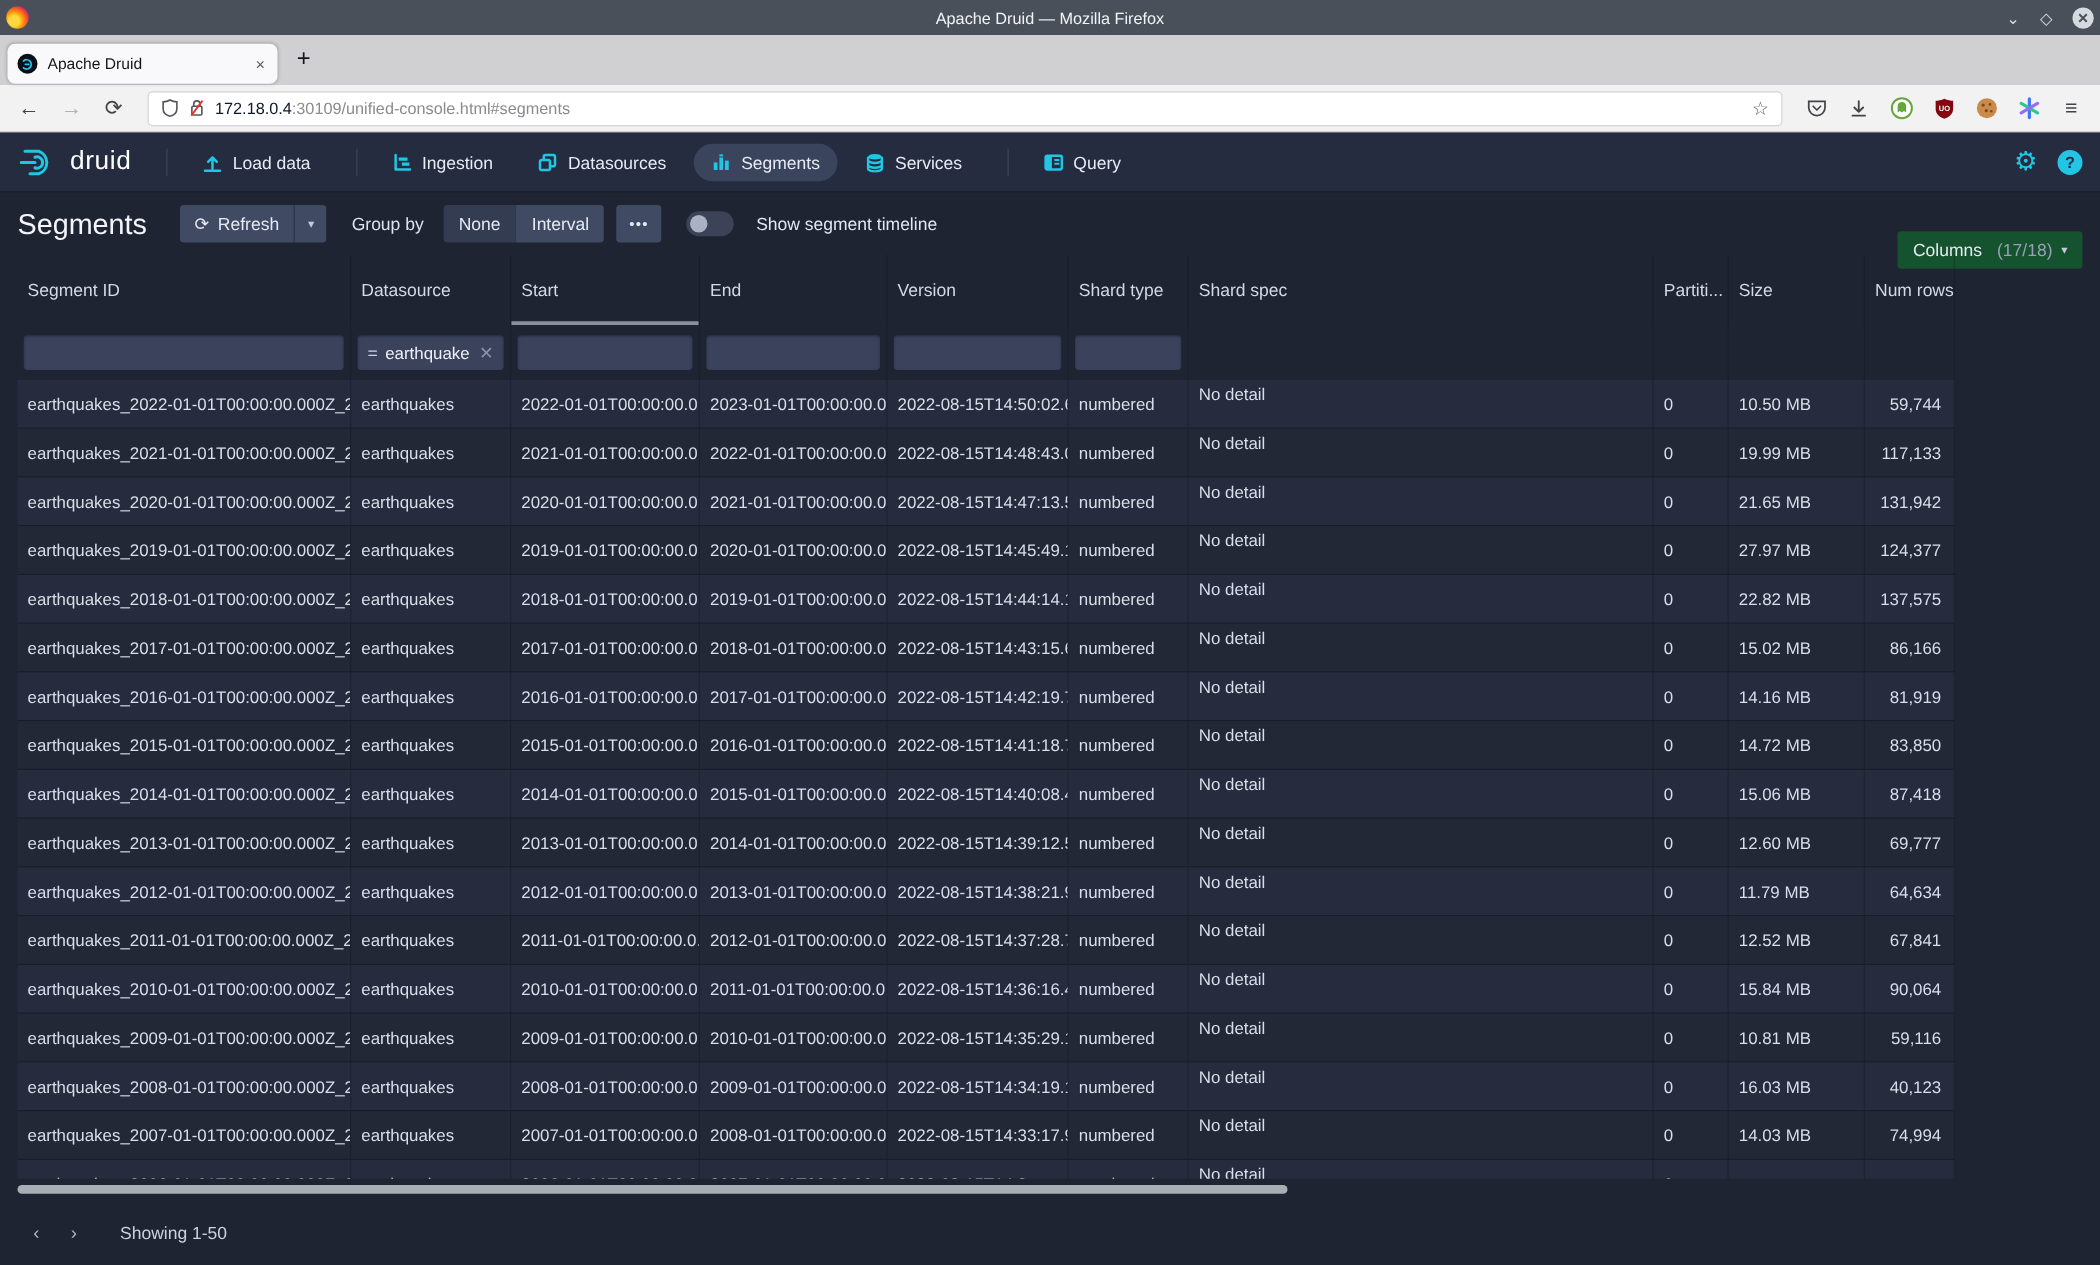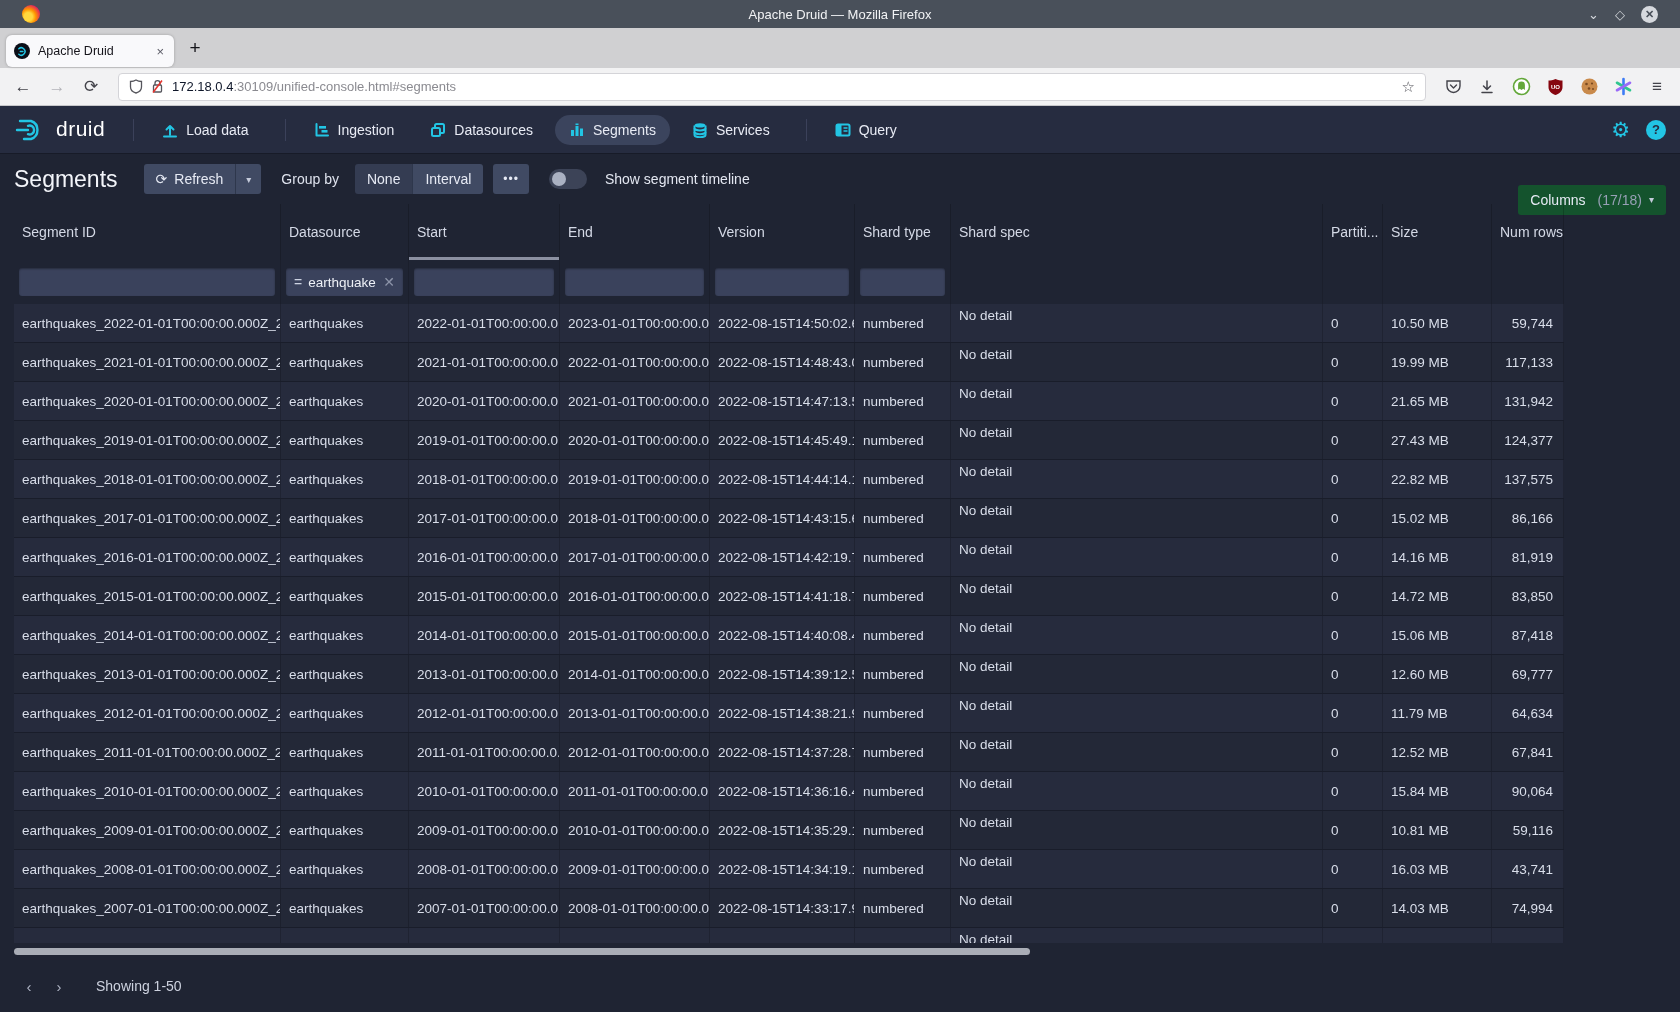--- a/index.html
+++ b/index.html
@@ -1,29 +1,29 @@
 <!DOCTYPE html>
 <html><head>
 <meta charset="utf-8">
 <style>
   * { margin:0; padding:0; box-sizing:border-box; }
   html,body { width:1680px; height:1012px; overflow:hidden; }
   body { font-family:"Liberation Sans", sans-serif; background:#1f2433; }
 
   
-  .titlebar { height:28px; background:#49505a; display:flex; align-items:center; position:relative; padding:0 22px; }
+  .titlebar { height:28px; background:#49505a; display:flex; align-items:center; position:relative; padding:0 5px; }
   .ff-logo { width:18px; height:18px; border-radius:50%;
     background:radial-gradient(circle at 35% 65%, #ffd93e 0 25%, #ff9500 45%, #e3245b 75%, #721f9e 100%); }
   .win-title { position:absolute; left:0; right:0; text-align:center; color:#f2f3f5; font-size:13px; pointer-events:none; }
   .win-controls { margin-left:auto; display:flex; align-items:center; gap:16px; z-index:2; }
   .win-glyph { color:#d6d9de; font-size:13px; line-height:1; cursor:default; }
   .win-close { width:17px; height:17px; border-radius:50%; background:#d6d9de; color:#49505a; display:flex; align-items:center; justify-content:center; font-size:11px; font-weight:bold; }
 
   .tabbar { height:40px; background:#d0d0d2; display:flex; align-items:flex-end; padding:0 0 0 6px; }
-  .tab { height:34px; width:168px; background:#f9f9fb; border-radius:6px 6px 0 0; display:flex; align-items:center; padding:0 8px; box-shadow:0 0 3px rgba(0,0,0,.25); margin-bottom:0; position:relative; top:3px; border-radius:6px; height:32px; margin-bottom:4px; }
+  .tab { height:34px; width:216px; background:#f9f9fb; border-radius:6px 6px 0 0; display:flex; align-items:center; padding:0 8px; box-shadow:0 0 3px rgba(0,0,0,.25); margin-bottom:0; position:relative; top:3px; border-radius:6px; height:32px; margin-bottom:4px; }
   .favicon { width:16px; height:16px; border-radius:50%; background:#0b0e17; display:flex; align-items:center; justify-content:center; flex:none; }
   .tab-title { font-size:12.5px; color:#15141a; margin-left:8px; flex:1; white-space:nowrap; overflow:hidden; }
   .tab-close { color:#5b5b66; font-size:13px; padding:0 2px; }
   .newtab { width:30px; height:30px; display:flex; align-items:center; justify-content:center; font-size:19px; color:#15141a; margin:0 0 5px 6px; }
 
   .toolbar { height:38px; background:#f2f2f3; border-bottom:1px solid #c7c7ca; display:flex; align-items:center; padding:0 8px; gap:4px; }
   .navbtn { width:30px; height:28px; display:flex; align-items:center; justify-content:center; font-size:17px; color:#43434a; border-radius:4px; }
   .navbtn.disabled { color:#b3b3b8; }
   .urlbar { flex:1; height:28px; margin:0 8px; background:#ffffff; border:1px solid #d4d4d8; border-radius:4px; display:flex; align-items:center; padding:0 10px; gap:8px; }
   .url-text { flex:1; font-size:13px; color:#8a8a90; white-space:nowrap; overflow:hidden; }
@@ -366,21 +366,21 @@
       </div>
       <div class="grid-row row">
         <div class="cell segment_id">earthquakes_2019-01-01T00:00:00.000Z_2...</div>
         <div class="cell datasource">earthquakes</div>
         <div class="cell start">2019-01-01T00:00:00.0...</div>
         <div class="cell end">2020-01-01T00:00:00.0...</div>
         <div class="cell version">2022-08-15T14:45:49.1...</div>
         <div class="cell shard_type">numbered</div>
         <div class="cell shard_spec">No detail</div>
         <div class="cell partitions">0</div>
-        <div class="cell size">27.43 MB</div>
+        <div class="cell size">27.97 MB</div>
         <div class="cell num_rows">124,377</div>
       </div>
       <div class="grid-row row">
         <div class="cell segment_id">earthquakes_2018-01-01T00:00:00.000Z_2...</div>
         <div class="cell datasource">earthquakes</div>
         <div class="cell start">2018-01-01T00:00:00.0...</div>
         <div class="cell end">2019-01-01T00:00:00.0...</div>
         <div class="cell version">2022-08-15T14:44:14.1...</div>
         <div class="cell shard_type">numbered</div>
         <div class="cell shard_spec">No detail</div>
@@ -499,21 +499,21 @@
       <div class="grid-row row">
         <div class="cell segment_id">earthquakes_2008-01-01T00:00:00.000Z_2...</div>
         <div class="cell datasource">earthquakes</div>
         <div class="cell start">2008-01-01T00:00:00.0...</div>
         <div class="cell end">2009-01-01T00:00:00.0...</div>
         <div class="cell version">2022-08-15T14:34:19.1...</div>
         <div class="cell shard_type">numbered</div>
         <div class="cell shard_spec">No detail</div>
         <div class="cell partitions">0</div>
         <div class="cell size">16.03 MB</div>
-        <div class="cell num_rows">43,741</div>
+        <div class="cell num_rows">40,123</div>
       </div>
       <div class="grid-row row">
         <div class="cell segment_id">earthquakes_2007-01-01T00:00:00.000Z_2...</div>
         <div class="cell datasource">earthquakes</div>
         <div class="cell start">2007-01-01T00:00:00.0...</div>
         <div class="cell end">2008-01-01T00:00:00.0...</div>
         <div class="cell version">2022-08-15T14:33:17.9...</div>
         <div class="cell shard_type">numbered</div>
         <div class="cell shard_spec">No detail</div>
         <div class="cell partitions">0</div>

